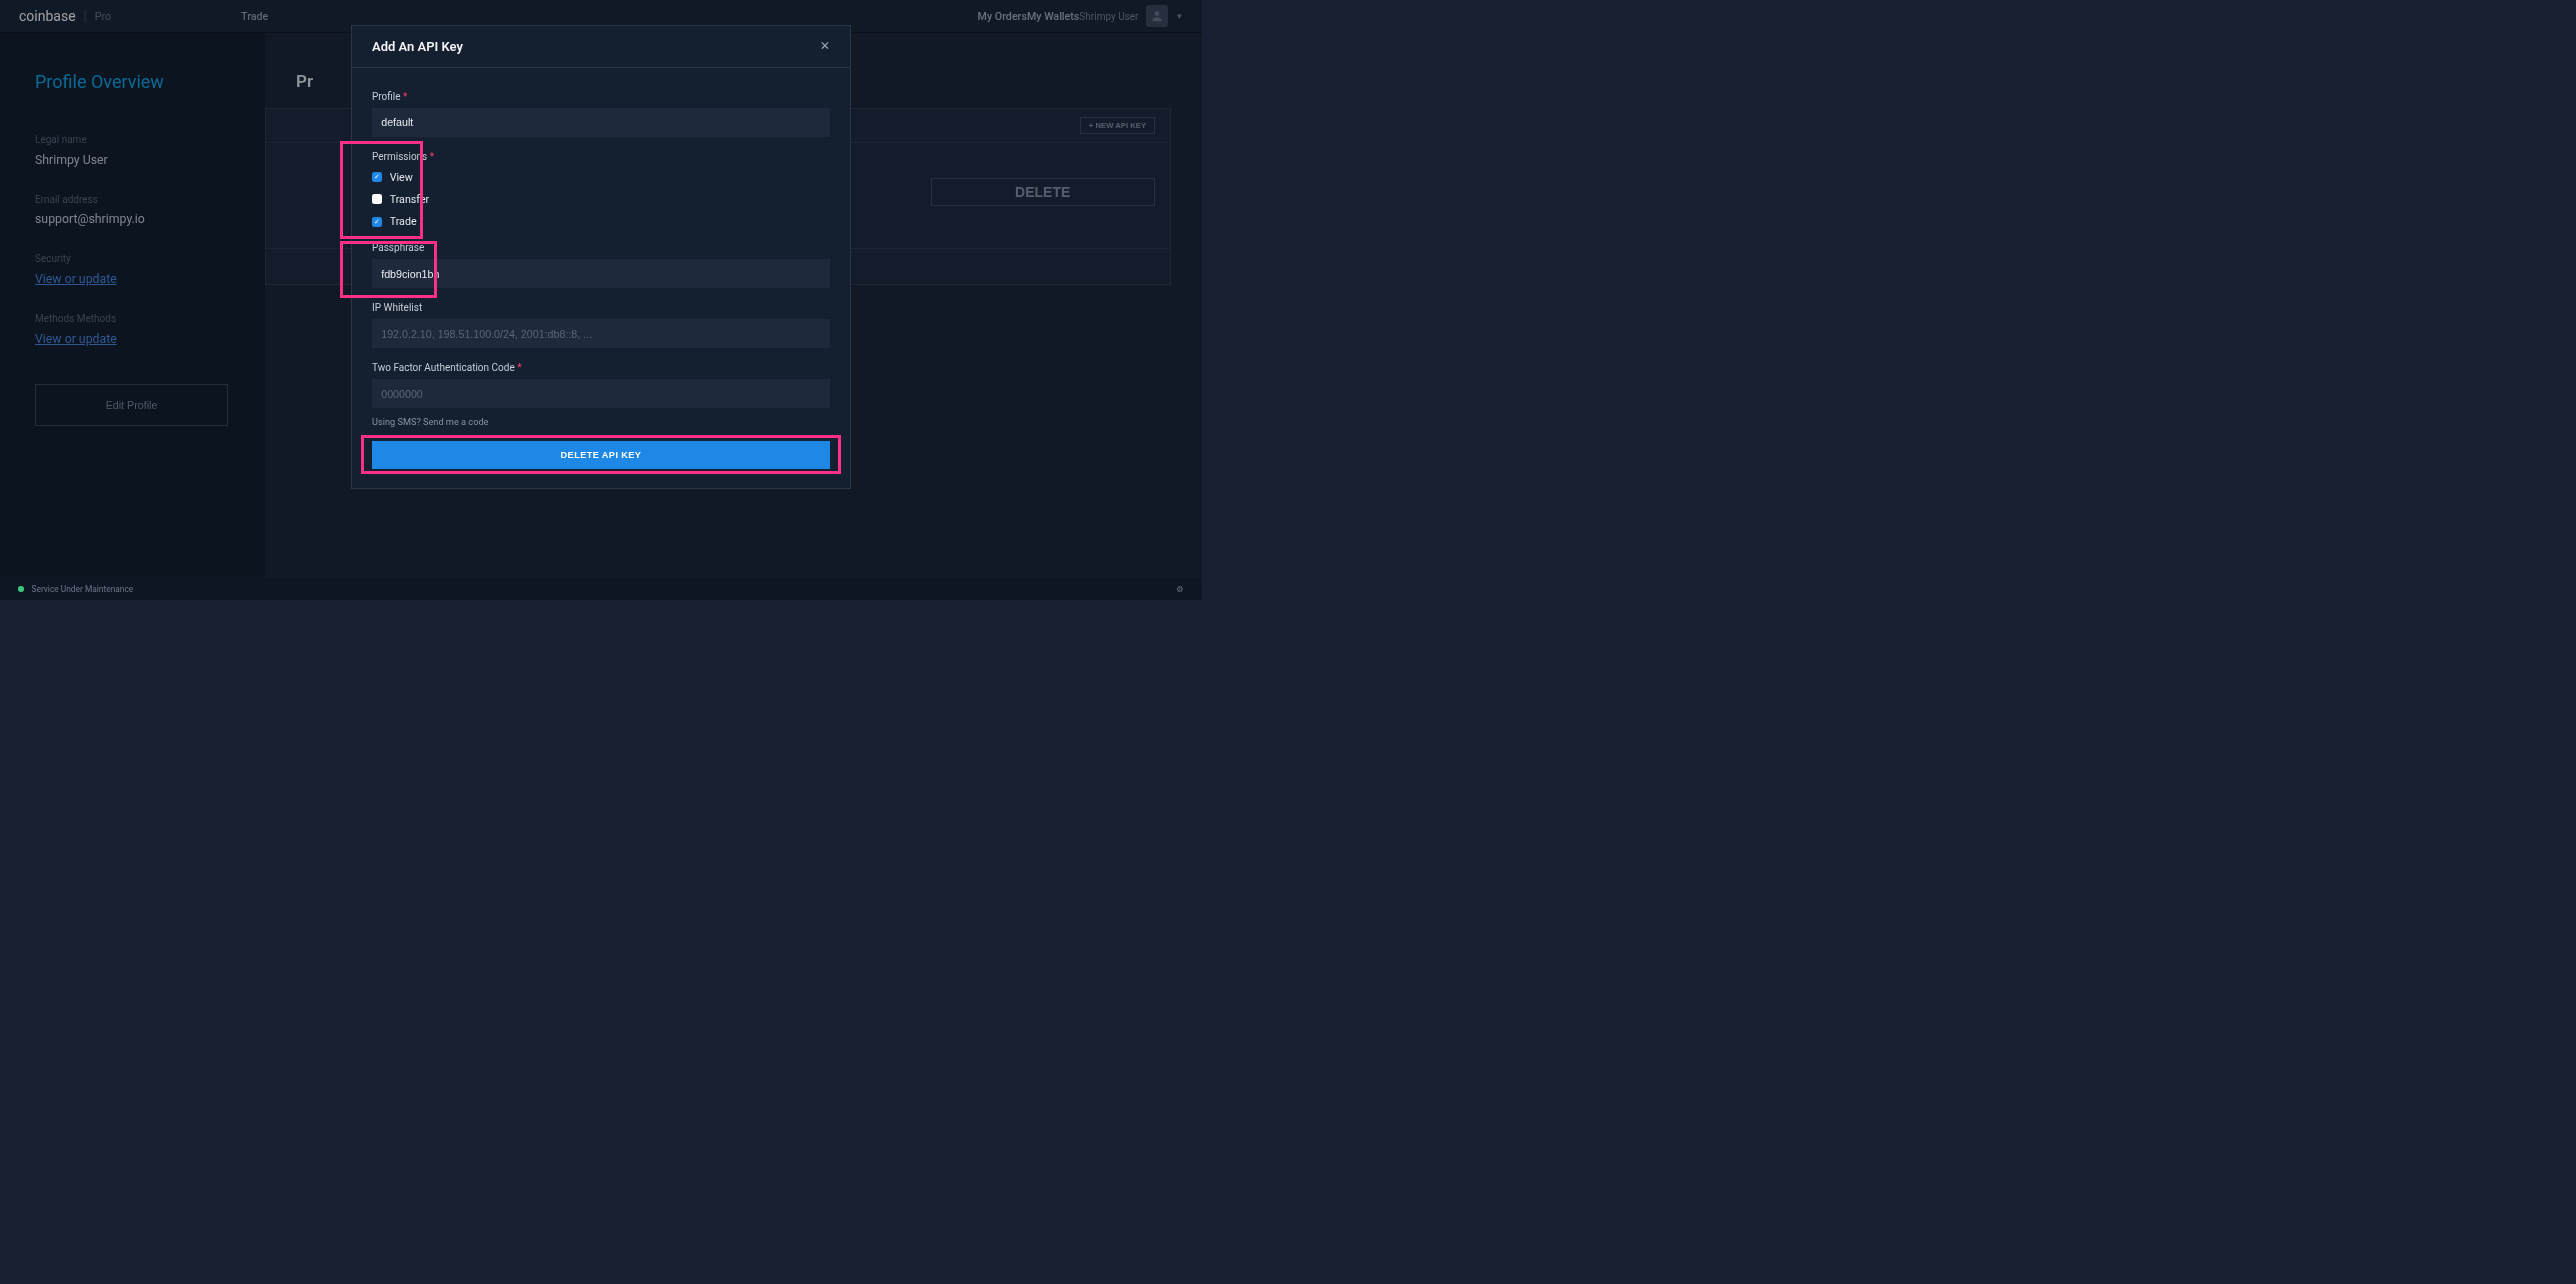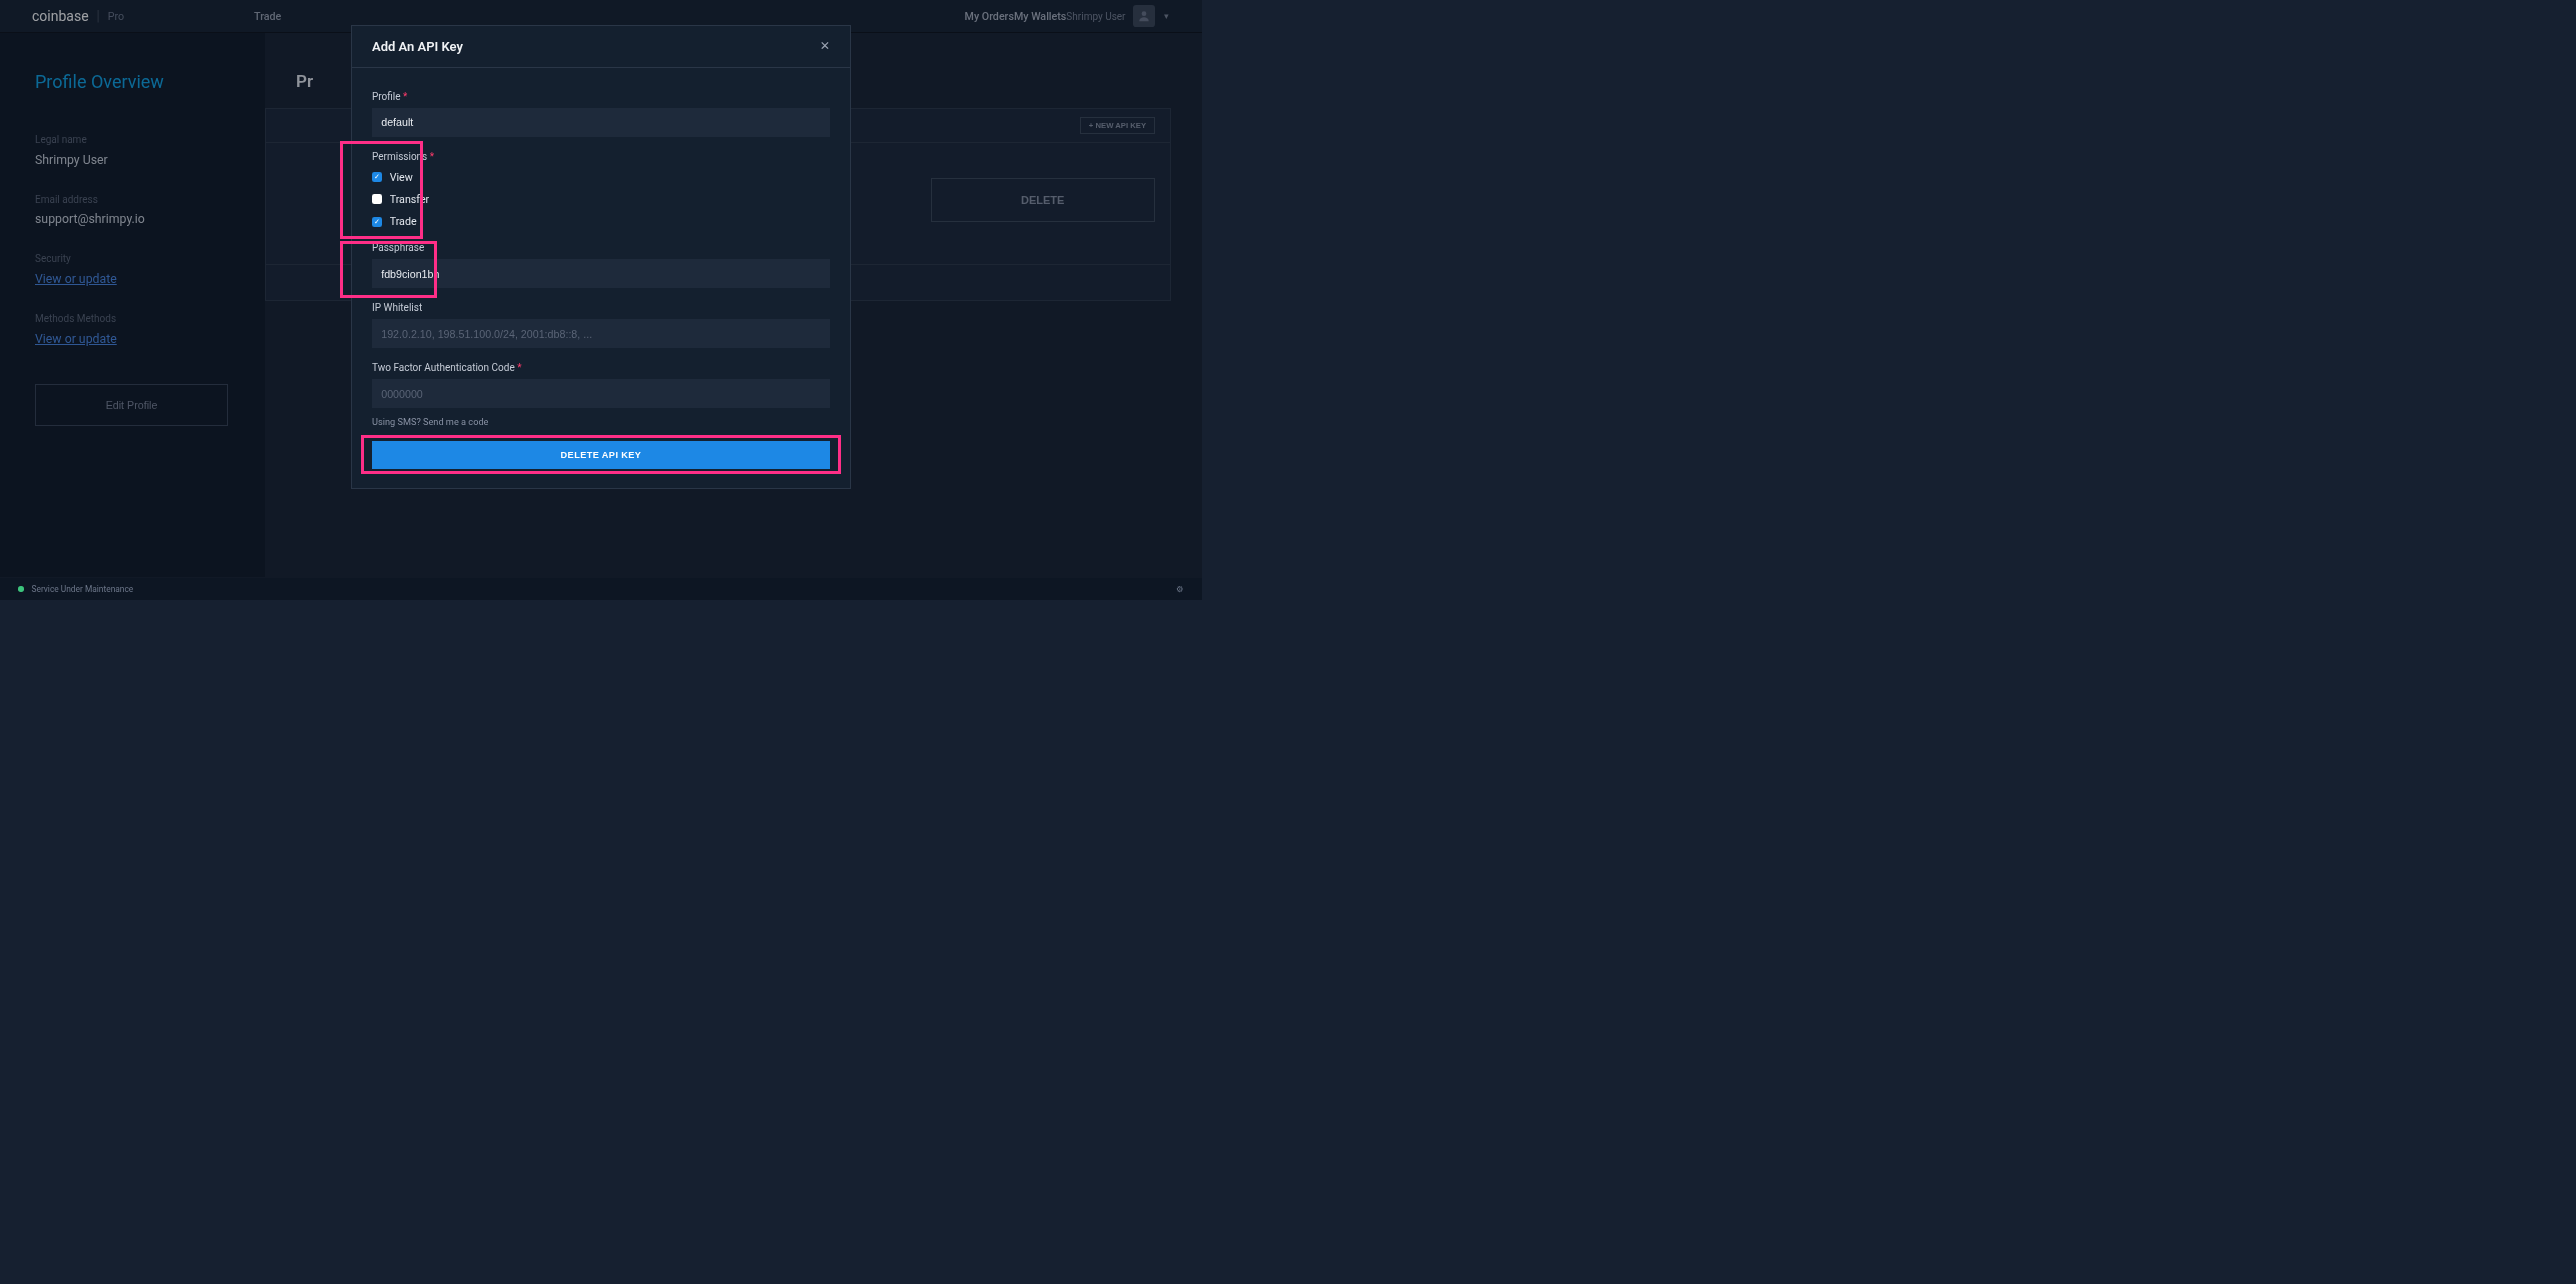--- a/index.html
+++ b/index.html
@@ -17,21 +17,21 @@
   height: 600px;
   position: relative;
   overflow: hidden;
 }
 .header {
   height: 33px;
   background: #14202f;
   border-bottom: 0.8px solid #0a0f18;
   display: flex;
   align-items: center;
-  padding: 0 32px;
+  padding: 0 19px;
 }
 .logo {
   color: #fff;
   font-size: 14px;
   font-weight: 400;
   display: flex;
   align-items: center;
 }
 .logo .divider {
   margin: 0 7.7px;
@@ -151,25 +151,25 @@
   font-weight: 600;
 }
 .api-panel-body {
   padding: 35px 15.3px 42px;
   border-bottom: 0.8px solid #2a3647;
   display: flex;
   justify-content: flex-end;
 }
 .delete-btn {
   width: 224px;
-  height: 44px;
+  height: 28px;
   border: 0.8px solid #3a4657;
   background: transparent;
   color: #8891a3;
-  font-size: 11px;
+  font-size: 14px;
   font-weight: 600;
 }
 .api-panel-footer { height: 35px; }
 .overlay {
   position: absolute;
   top: 0; left: 0; right: 0; bottom: 0;
   background: rgba(10,15,24,0.4);
   display: flex;
   justify-content: center;
   align-items: flex-start;

